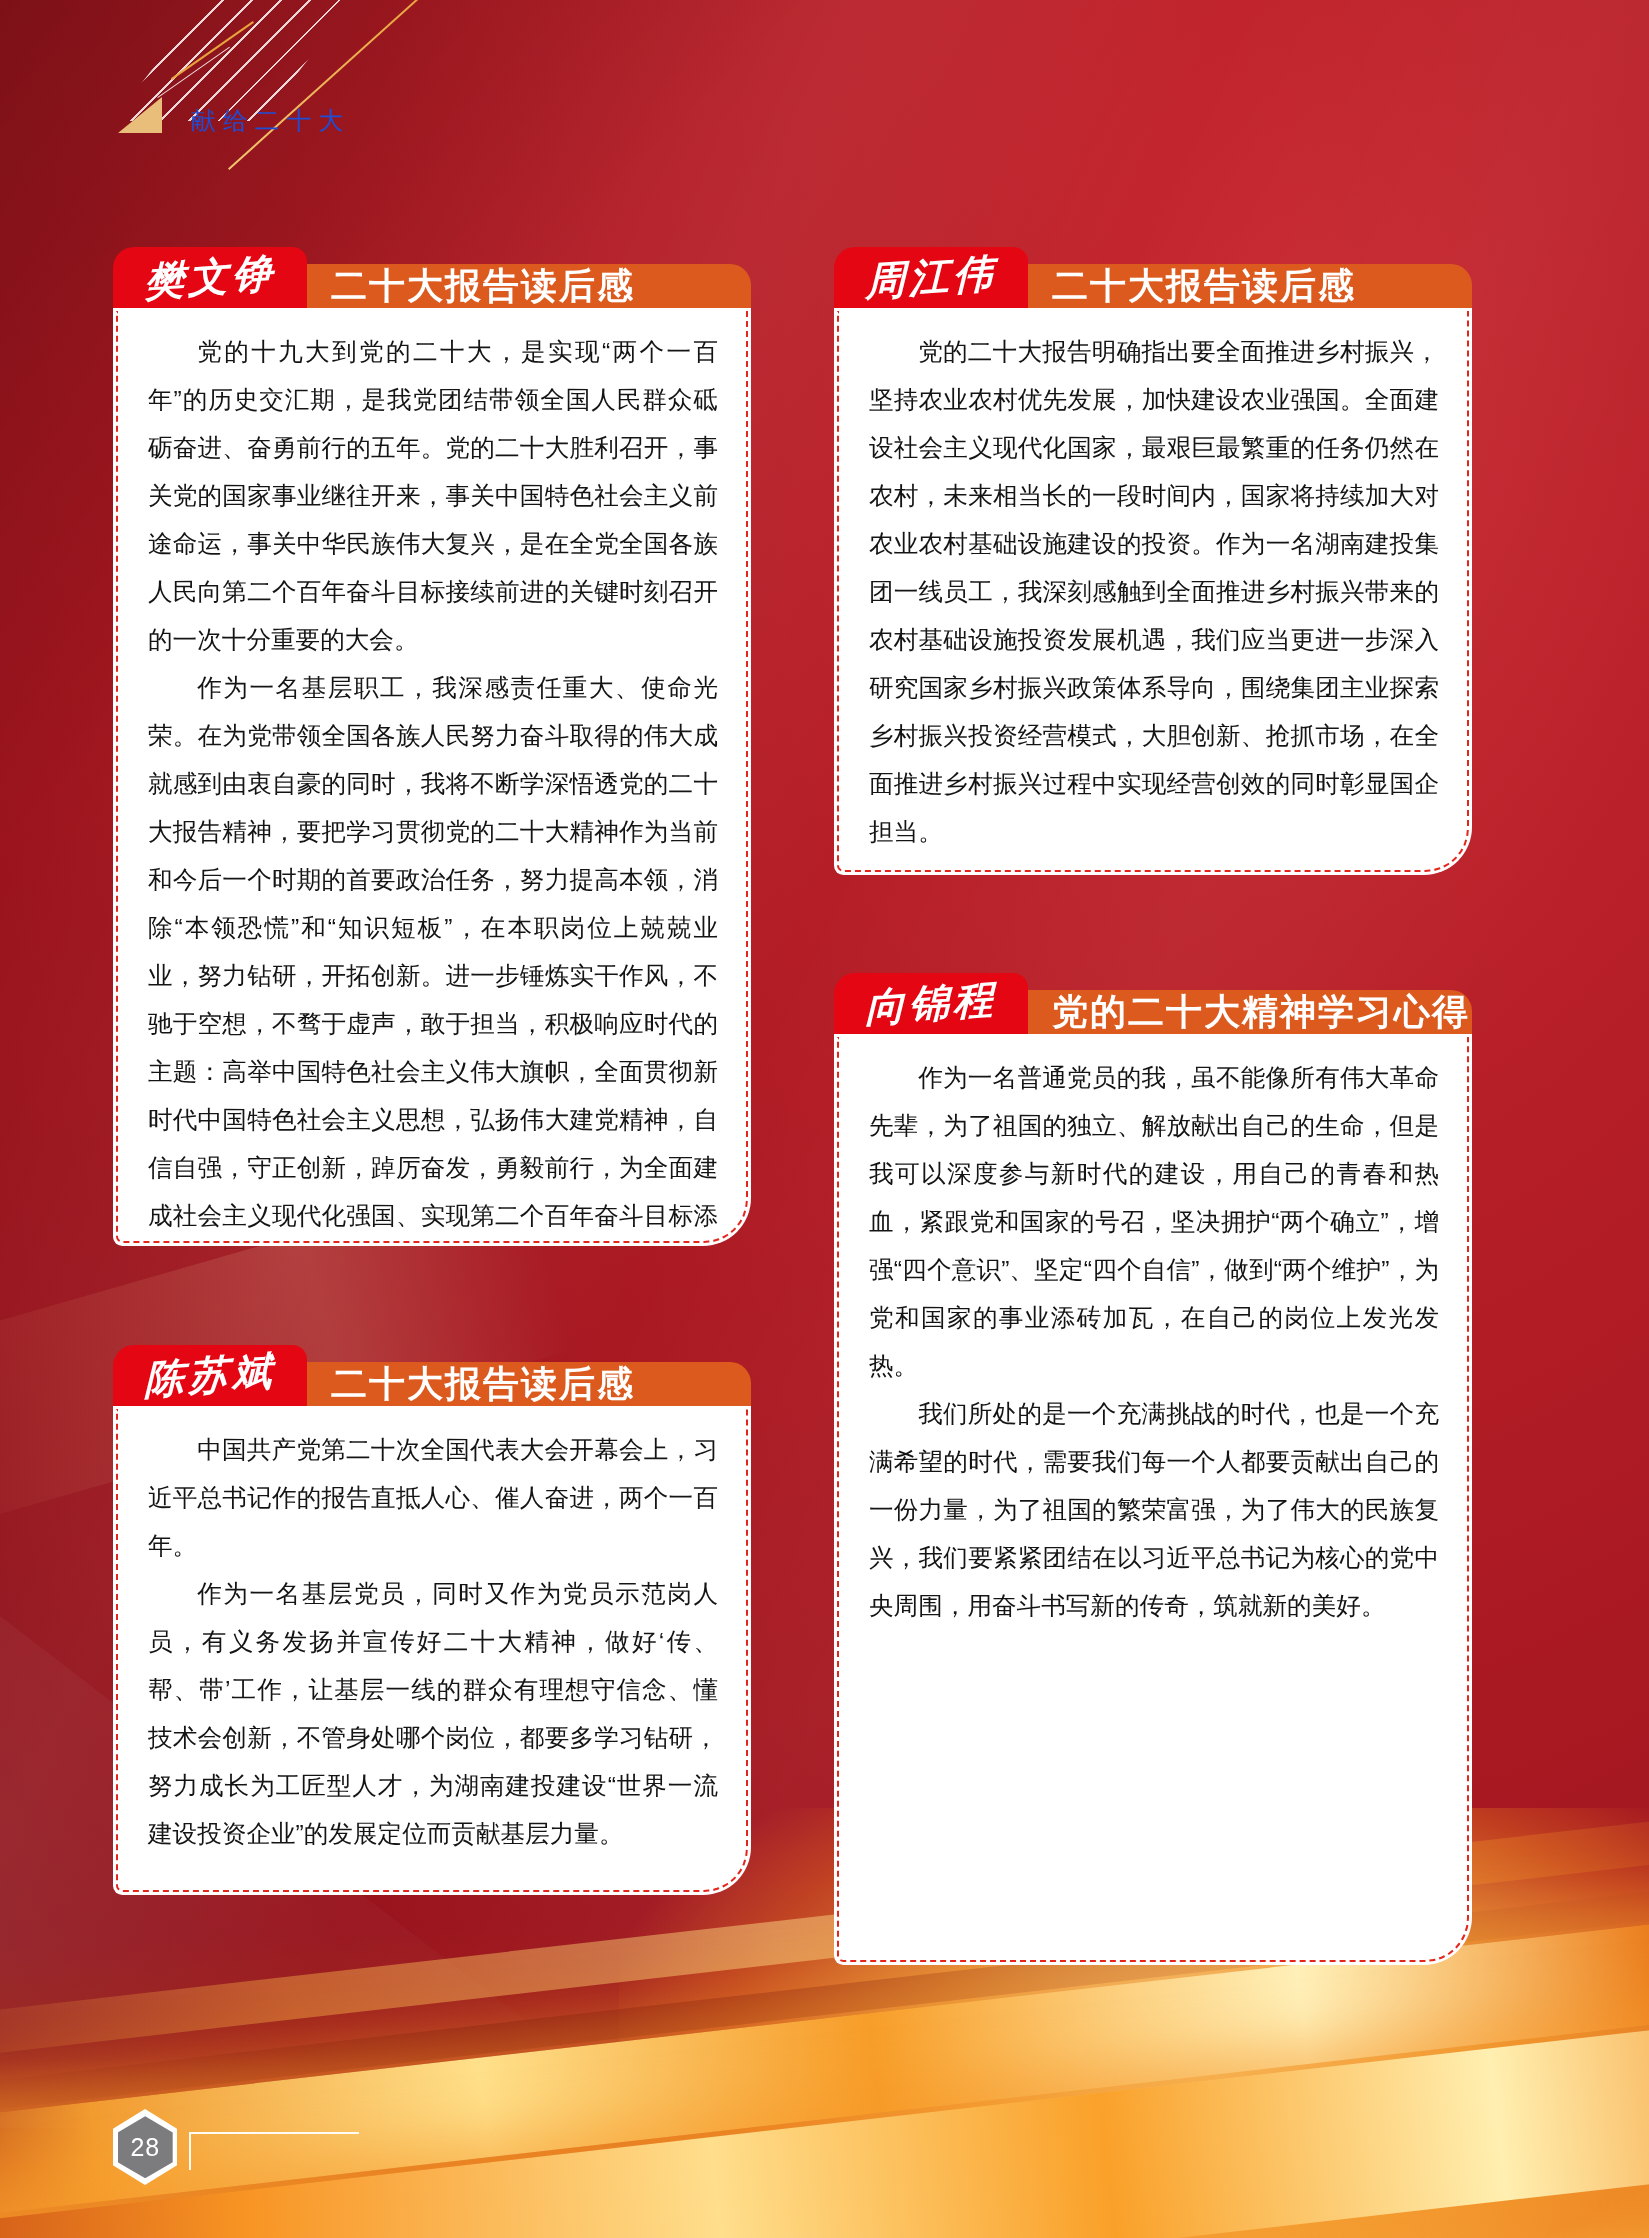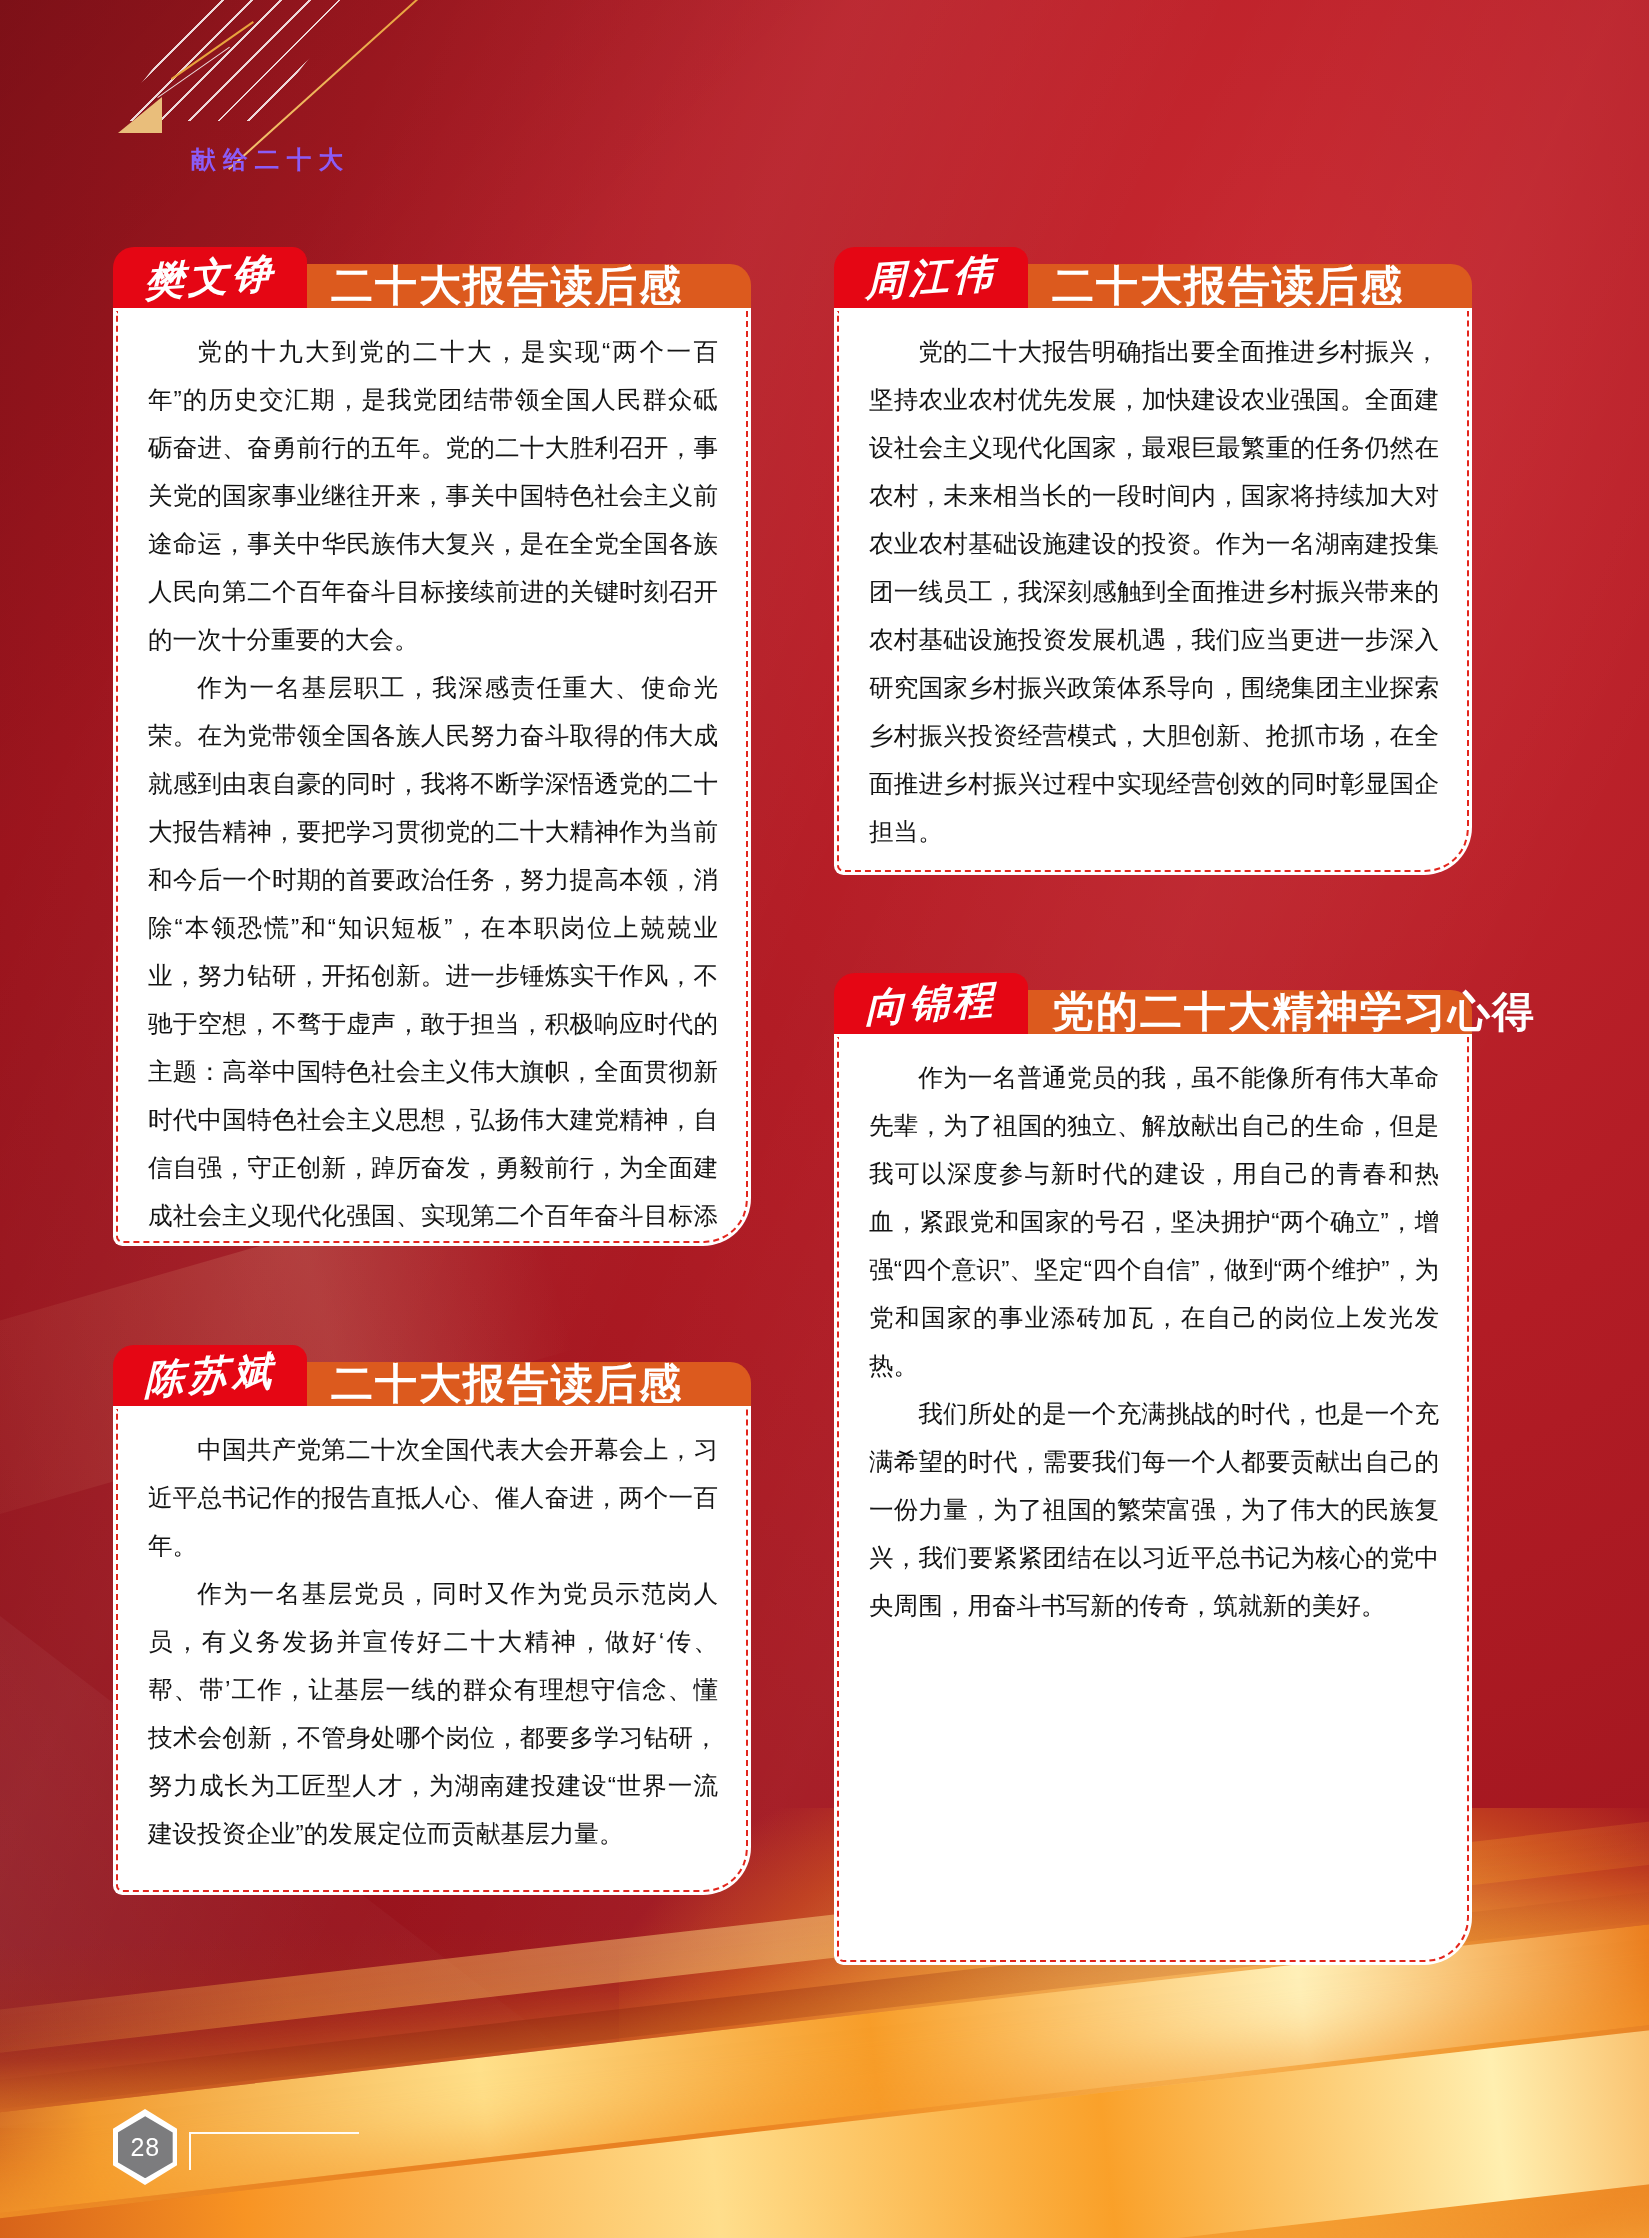--- a/index.html
+++ b/index.html
@@ -22,22 +22,22 @@
     clip-path:polygon(40% 0,100% 0,60% 100%,0 100%);}
   .gline-long{left:427px;top:-8px;width:266px;height:2px;z-index:1;
     background:linear-gradient(90deg,#E8A33D,#F4C470);
     transform:rotate(138deg);transform-origin:left top;}
   .gline-a{left:172px;top:78px;width:100px;height:2px;background:#E8A33D;z-index:1;
     transform:rotate(-35deg);transform-origin:left bottom;}
   .gline-b{left:158px;top:97px;width:88px;height:1.3px;background:rgba(255,255,255,.85);z-index:1;
     transform:rotate(-35deg);transform-origin:left bottom;}
   .tri{left:118px;top:97px;width:44px;height:36px;background:#E9BE7B;z-index:1;
     clip-path:polygon(0 100%,100% 0,100% 100%);}
-  .page-header{left:191px;top:104px;z-index:1;font-size:24.6px;font-weight:700;
-    color:#8b5cf6;letter-spacing:7.3px;margin-top:39px;}
+  .page-header{left:191px;top:104px;z-index:1;font-size:24.6px;font-weight:400;
+    color:#1d4ed8;letter-spacing:7.3px;}
   
   .fire{left:0;right:0;top:1808px;bottom:0;overflow:hidden;z-index:1;}
   .f-base{position:absolute;inset:0;
     background:linear-gradient(178deg, rgba(150,20,24,0) 0%, rgba(150,20,24,0) 28%, rgba(170,45,16,.45) 52%, rgba(225,110,22,.8) 74%, rgba(248,165,55,.95) 100%);}
   .f-glow{position:absolute;right:-166px;bottom:-120px;width:1197px;height:632px;
     background:radial-gradient(ellipse at center, rgba(255,238,170,.95) 0%, rgba(252,186,70,.7) 34%, rgba(240,130,30,.38) 58%, transparent 74%);}
   .f-band{position:absolute;left:-106px;width:1961px;transform:rotate(-6.5deg);border-radius:60px;}
   .f-band1{bottom:126px;height:100px;
     background:linear-gradient(90deg, transparent, rgba(252,170,50,.85) 10%, #FFE08A 30%, rgba(250,160,40,.92) 50%, #FFF0B8 72%, rgba(245,140,30,.8) 90%, transparent);
     box-shadow:0 0 60px 30px rgba(250,160,45,.45);}
@@ -51,21 +51,21 @@
   .beam{left:-173px;top:1250px;width:864px;height:186px;z-index:0;transform:rotate(-16deg);
     background:linear-gradient(90deg, transparent, rgba(255,215,155,.10) 40%, rgba(255,235,185,.15) 58%, transparent 85%);}
   
   .card{z-index:5;}
   .plate{position:absolute;left:0;top:0;width:194px;height:61px;background:#E50614;
     border-radius:21px 14.6px 0 0;z-index:3;display:flex;align-items:center;justify-content:center;}
   .plate .name{color:#fff;font-size:40px;font-weight:bold;font-style:italic;letter-spacing:4px;
     transform:rotate(-4deg) skewX(-4deg);font-family:"DejaVu Serif","Liberation Serif",serif;white-space:nowrap;}
   .banner{position:absolute;left:181px;right:0;top:17.3px;height:44px;background:#DC5A1E;
     border-radius:0 21px 0 0;z-index:2;display:flex;align-items:center;padding-left:37px;box-sizing:border-box;}
-  .banner .t{color:#fff;font-size:42px;font-weight:bold;letter-spacing:2px;white-space:nowrap;}
+  .banner .t{color:#fff;font-size:36px;font-weight:bold;letter-spacing:2px;white-space:nowrap;}
   .cbody{position:absolute;left:0;right:0;top:61px;bottom:0;background:#fff;
     border-radius:0 0 48px 9.3px;z-index:1;overflow:hidden;padding-left:48px;}
   .cbody::after{content:"";position:absolute;inset:3.3px;border:2.7px dashed #E3251C;border-top:none;
     border-radius:0 0 44px 6.6px;pointer-events:none;}
   .ctext{position:absolute;left:35px;right:33px;top:20px;}
   .ctext p{margin:0;text-indent:2em;text-align:justify;font-size:24.6px;line-height:48px;color:#141414;}
   
   .hexwrap{left:113px;top:2109px;width:64px;height:76px;z-index:8;}
   .hex-outer{position:absolute;inset:0;background:#fff;
     clip-path:polygon(50% 0,100% 26%,100% 74%,50% 100%,0 74%,0 26%);}

